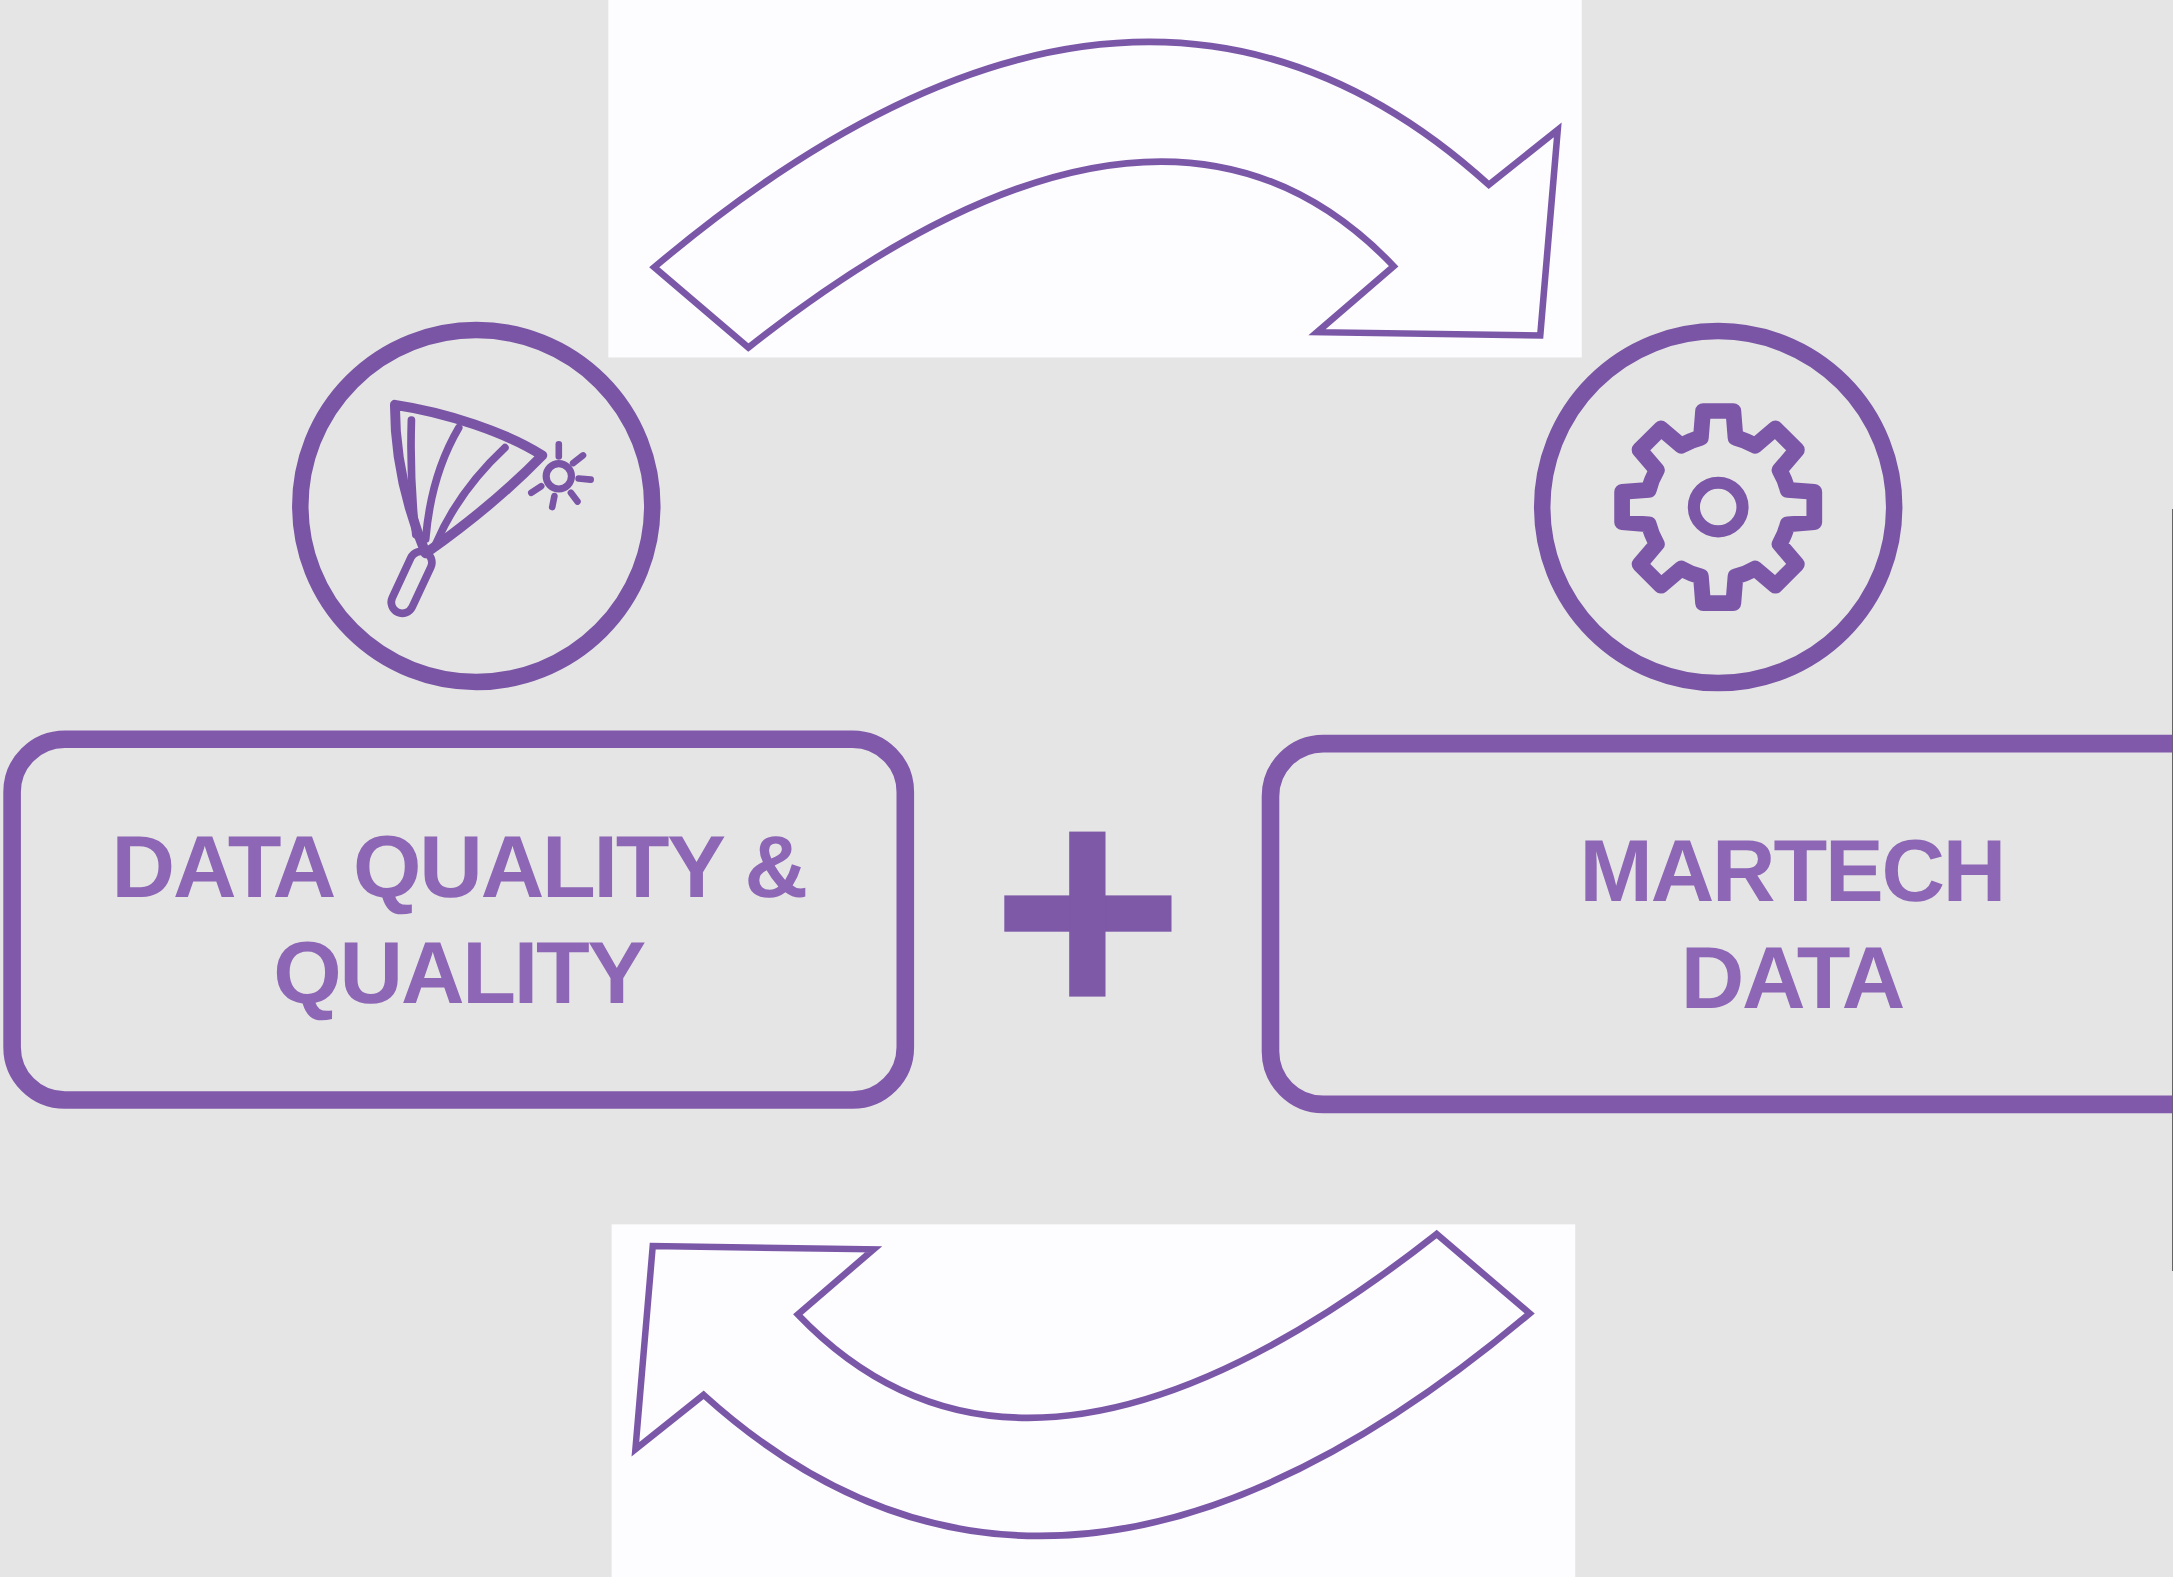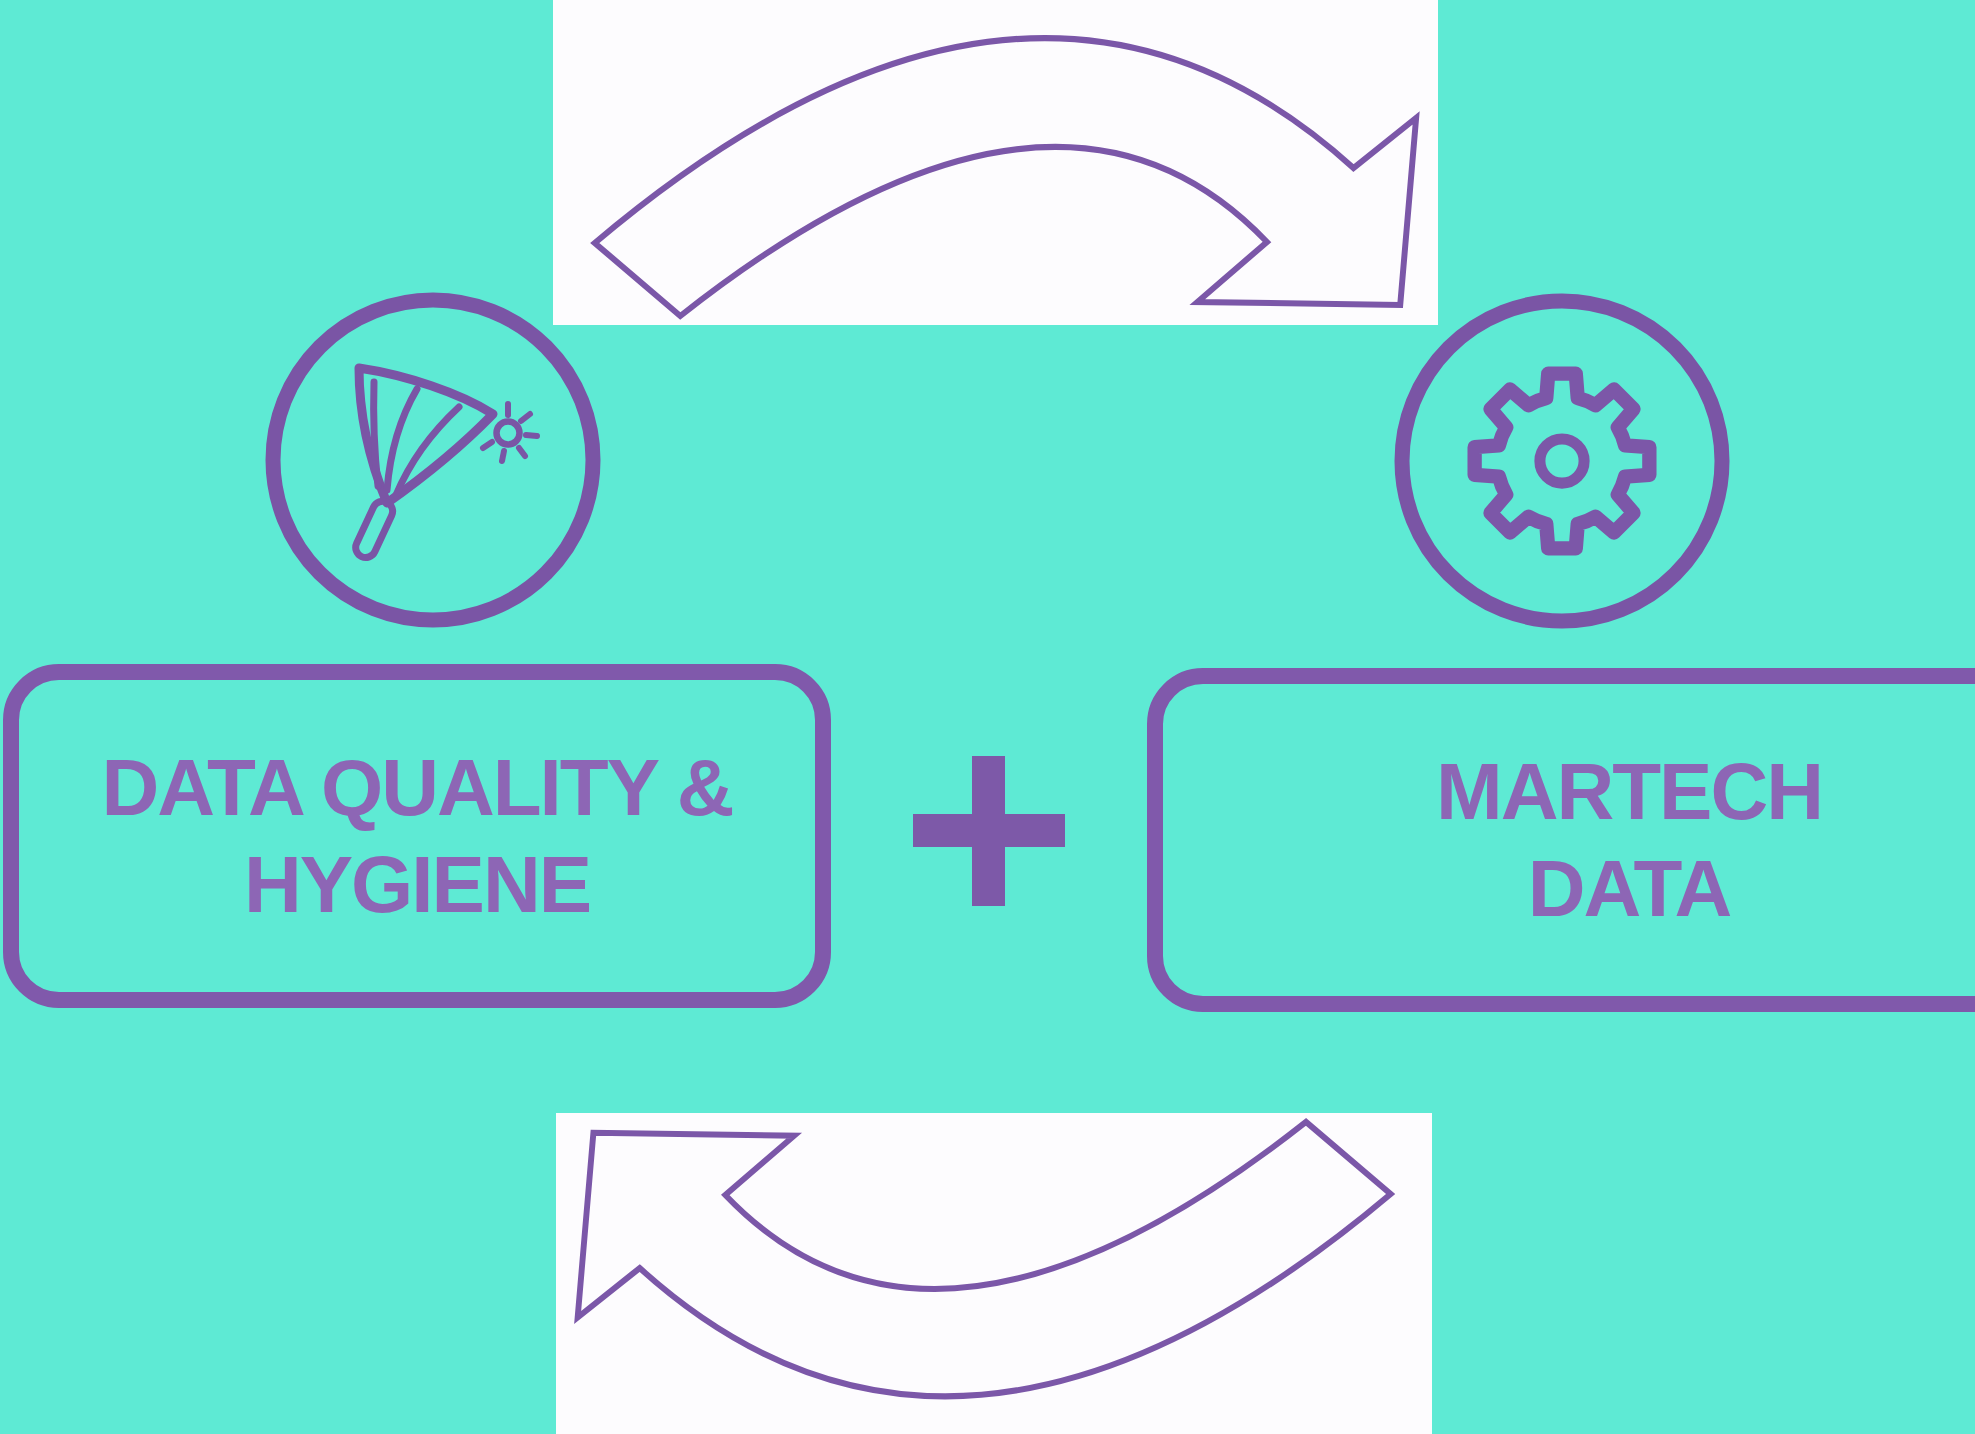--- a/index.html
+++ b/index.html
@@ -5,21 +5,21 @@
   html,body{
     margin:0;
     padding:0;
     background:#000;
     font-family:"Liberation Sans", sans-serif;
   }
   .stage{
     position:relative;
     width:1975px;
     height:1434px;
-    background:#5eead4;
+    background:#e5e5e5;
     overflow:hidden;
   }
   .panel{
     position:absolute;
     background:#FDFCFE;
   }
   .panel-top{ left:553px; top:0; width:885px; height:325px; }
   .panel-bottom{ left:556px; top:1113px; width:876px; height:321px; }
   .panel svg{ display:block; width:100%; height:100%; }
 
@@ -145,21 +145,21 @@
                L -10.6 -67.2 L 10.6 -67.2 L 12.1 -48.5
                A 50 50 0 0 1 25.8 -42.9
                L 40 -55 L 55 -40 L 42.9 -25.8
                A 50 50 0 0 1 48.5 -12.1 Z" stroke-width="11"></path>
       <circle cx="0" cy="0" r="17" stroke-width="8.5"></circle>
     </g>
   </svg>
 
   <div class="node-box left">
     <div class="node-line">DATA QUALITY &amp;</div>
-    <div class="node-line">HYGIENE</div>
+    <div class="node-line">QUALITY</div>
   </div>
 
   <div class="plus">
     <div class="bar-h"></div>
     <div class="bar-v"></div>
   </div>
 
   <div class="node-box right">
     <div class="node-line">MARTECH</div>
     <div class="node-line">DATA</div>

